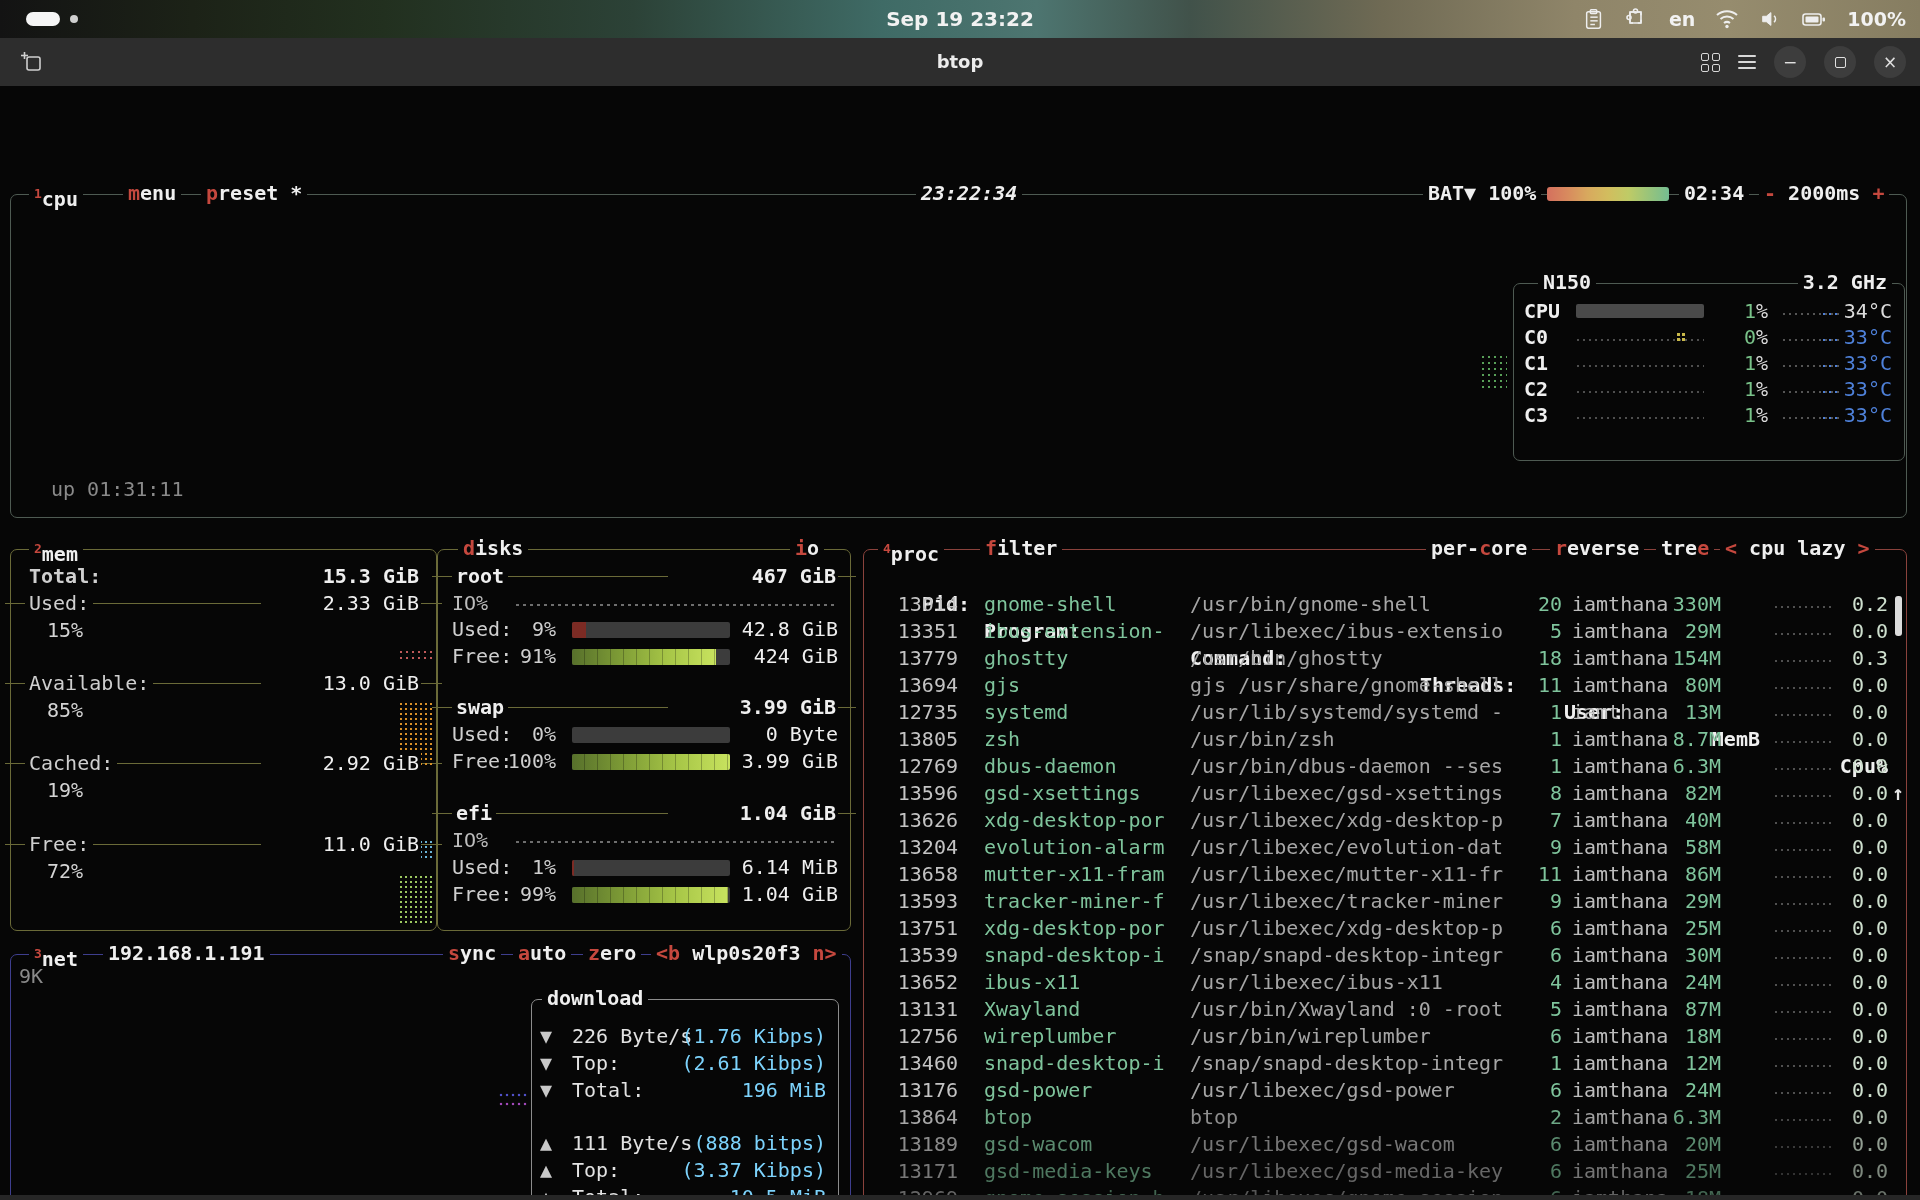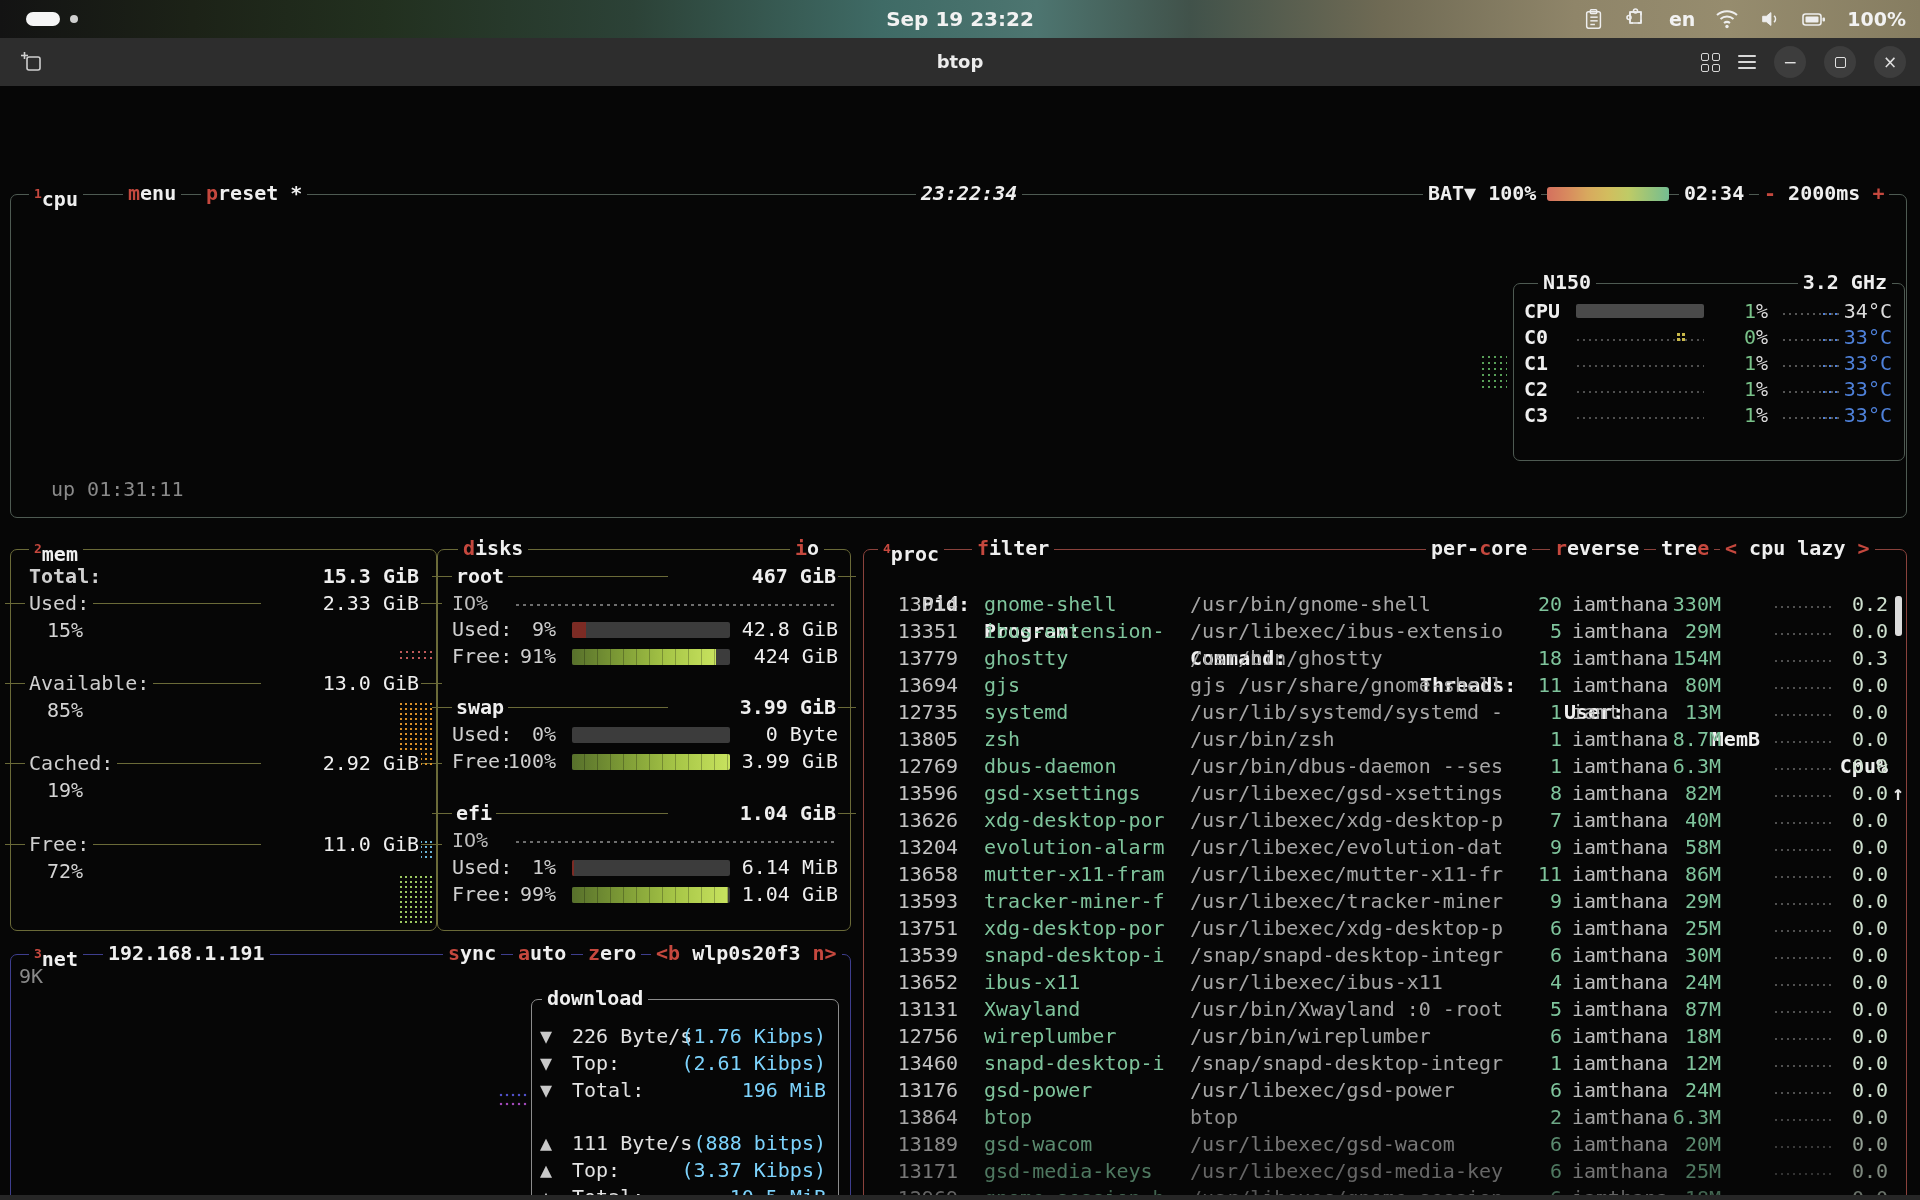--- a/index.html
+++ b/index.html
@@ -274,21 +274,21 @@
       <div class="box" id="net-panel">
         <span class="bbtn" style="left:10px">download</span>
         
         <div id="net-rows"><div class="nrow" style="top: 23px;"><span class="narr">▼</span><span class="nlbl">226 Byte/s</span><span class="nval">(1.76 Kibps)</span></div><div class="nrow" style="top: 50px;"><span class="narr">▼</span><span class="nlbl">Top:</span><span class="nval">(2.61 Kibps)</span></div><div class="nrow" style="top: 77px;"><span class="narr">▼</span><span class="nlbl">Total:</span><span class="nval">196 MiB</span></div><div class="nrow" style="top: 130px;"><span class="narr">▲</span><span class="nlbl">111 Byte/s</span><span class="nval">(888 bitps)</span></div><div class="nrow" style="top: 157px;"><span class="narr">▲</span><span class="nlbl">Top:</span><span class="nval">(3.37 Kibps)</span></div><div class="nrow" style="top: 184px;"><span class="narr">▲</span><span class="nlbl">Total:</span><span class="nval">10.5 MiB</span></div></div>
       </div>
     </div>
 
     
     <div class="box" id="proc-box">
       <span class="bbtn" style="left:14px"><sup>4</sup><span>proc</span></span>
-      <span class="bbtn" style="left:108px"><em>f</em><span>ilter</span></span>
+      <span class="bbtn" style="left:116px"><em>f</em><span>ilter</span></span>
       <span class="bbtn" style="left:562px"><span>per-</span><em>c</em><span>ore</span></span>
       <span class="bbtn" style="left:686px"><em>r</em><span>everse</span></span>
       <span class="bbtn" style="left:792px"><span>tre</span><em>e</em></span>
       <span class="bbtn" style="left:856px"><em>&lt;</em> <span>cpu lazy</span> <em>&gt;</em></span>
 
       <div class="pcols">
         <span class="ph ph-pid">Pid:</span>
         <span class="ph ph-prog">Program:</span>
         <span class="ph ph-cmd">Command:</span>
         <span class="ph ph-thr">Threads:</span>

